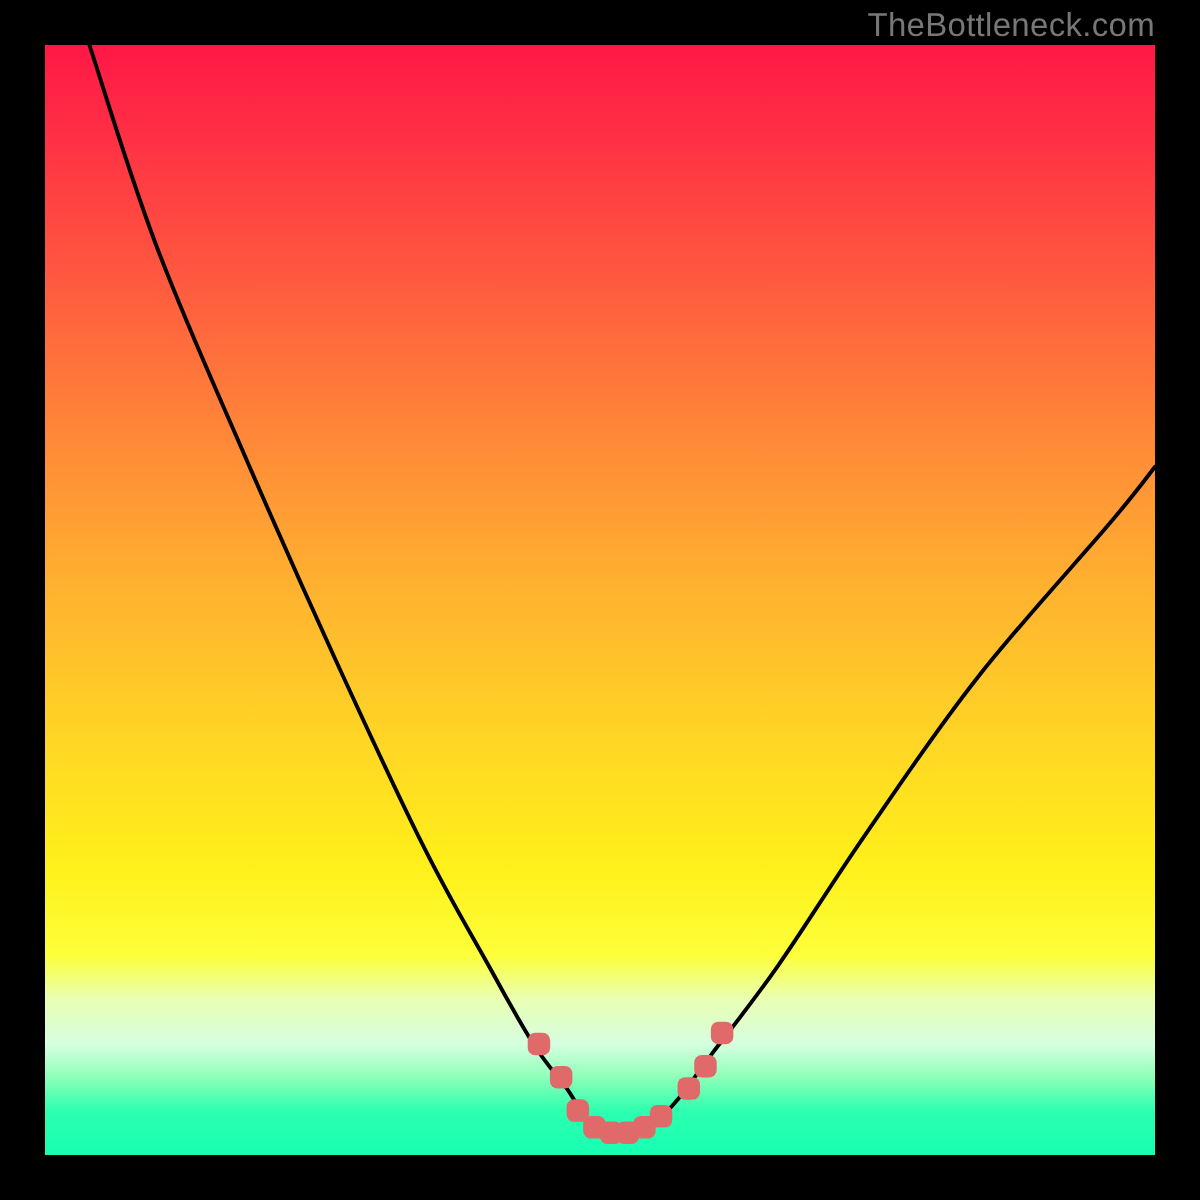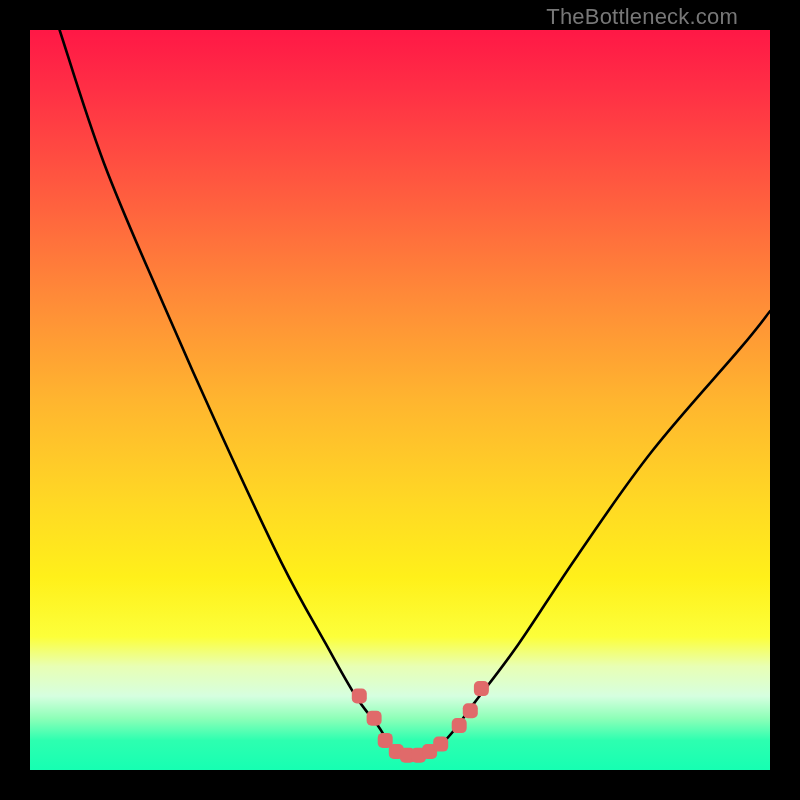--- a/index.html
+++ b/index.html
@@ -9,20 +9,21 @@
     height: 800px;
     overflow: hidden;
     background: #000;
     font-family: Arial, Helvetica, sans-serif;
   }
   .frame {
     position: relative;
     width: 750px;
     height: 800px;
     background: #000;
+    padding-left: 32px;
   }
   .plot {
     position: absolute;
     left: 30px;
     top: 30px;
     width: 740px;
     height: 740px;
     background: linear-gradient(
       to bottom,
       #ff1846 0%,

